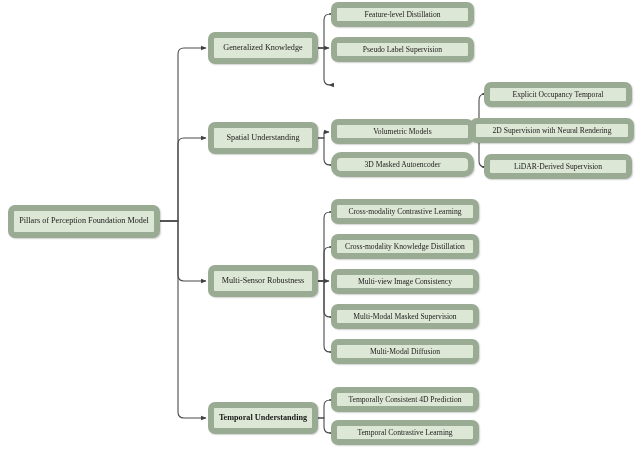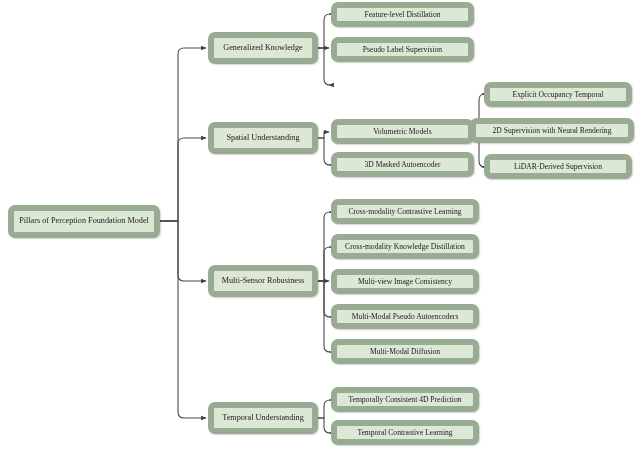--- a/index.html
+++ b/index.html
@@ -87,26 +87,26 @@
 
   <div class="node lvl2" style="left: 208px; top: 32px; width: 110px; height: 32px; background: rgb(221, 231, 213); border-color: rgb(154, 171, 147); color: rgb(27, 27, 27);">Generalized Knowledge</div>
   <div class="node lvl3" style="left: 331px; top: 2px; width: 143px; height: 25px; background: rgb(221, 231, 213); border-color: rgb(154, 171, 147); color: rgb(27, 27, 27);">Feature-level Distillation</div>
   <div class="node lvl3" style="left: 331px; top: 37px; width: 143px; height: 25px; background: rgb(221, 231, 213); border-color: rgb(154, 171, 147); color: rgb(27, 27, 27);">Pseudo Label Supervision</div>
 
   <div class="node lvl2" style="left: 208px; top: 122px; width: 110px; height: 32px; background: rgb(221, 231, 213); border-color: rgb(154, 171, 147); color: rgb(27, 27, 27);">Spatial Understanding</div>
   <div class="node lvl3" style="left: 331px; top: 119px; width: 143px; height: 25px; background: rgb(221, 231, 213); border-color: rgb(154, 171, 147); color: rgb(27, 27, 27);">Volumetric Models</div>
   <div class="node lvl4" style="left: 484px; top: 82px; width: 148px; height: 25px; background: rgb(221, 231, 213); border-color: rgb(154, 171, 147); color: rgb(27, 27, 27);">Explicit Occupancy Temporal</div>
   <div class="node lvl4" style="left: 470px; top: 118px; width: 164px; height: 25px; background: rgb(221, 231, 213); border-color: rgb(154, 171, 147); color: rgb(27, 27, 27);">2D Supervision with Neural Rendering</div>
   <div class="node lvl4" style="left: 484px; top: 154px; width: 148px; height: 25px; background: rgb(221, 231, 213); border-color: rgb(154, 171, 147); color: rgb(27, 27, 27);">LiDAR-Derived Supervision</div>
-  <div class="node lvl3" style="left: 331px; top: 152px; width: 143px; height: 25px; background: rgb(221, 231, 213); border-color: rgb(154, 171, 147); color: rgb(27, 27, 27);">3D Masked Autoencoder</div>
+  <div class="node lvl3" style="left: 331px; top: 152px; width: 143px; height: 25px; background: rgb(221, 231, 213); border-color: rgb(154, 171, 147); color: rgb(27, 27, 27); border-radius: 10px;">3D Masked Autoencoder</div>
 
   <div class="node lvl2" style="left: 208px; top: 265px; width: 110px; height: 32px; background: rgb(221, 231, 213); border-color: rgb(154, 171, 147); color: rgb(27, 27, 27);">Multi-Sensor Robustness</div>
   <div class="node lvl3" style="left: 331px; top: 199px; width: 148px; height: 25px; background: rgb(221, 231, 213); border-color: rgb(154, 171, 147); color: rgb(27, 27, 27);">Cross-modality Contrastive Learning</div>
   <div class="node lvl3" style="left: 331px; top: 234px; width: 148px; height: 25px; background: rgb(221, 231, 213); border-color: rgb(154, 171, 147); color: rgb(27, 27, 27);">Cross-modality Knowledge Distillation</div>
   <div class="node lvl3" style="left: 331px; top: 269px; width: 148px; height: 25px; background: rgb(221, 231, 213); border-color: rgb(154, 171, 147); color: rgb(27, 27, 27);">Multi-view Image Consistency</div>
-  <div class="node lvl3" style="left: 331px; top: 304px; width: 148px; height: 25px; background: rgb(221, 231, 213); border-color: rgb(154, 171, 147); color: rgb(27, 27, 27);">Multi-Modal Pseudo Autoencoders</div>
+  <div class="node lvl3" style="left: 331px; top: 304px; width: 148px; height: 25px; background: rgb(221, 231, 213); border-color: rgb(154, 171, 147); color: rgb(27, 27, 27);">Multi-Modal Masked Supervision</div>
   <div class="node lvl3" style="left: 331px; top: 339px; width: 148px; height: 25px; background: rgb(221, 231, 213); border-color: rgb(154, 171, 147); color: rgb(27, 27, 27);">Multi-Modal Diffusion</div>
 
-  <div class="node lvl2" style="left: 208px; top: 402px; width: 110px; height: 32px; background: rgb(221, 231, 213); border-color: rgb(154, 171, 147); color: rgb(27, 27, 27);">Temporal Understanding</div>
+  <div class="node lvl2" style="left: 208px; top: 402px; width: 110px; height: 32px; background: rgb(221, 231, 213); border-color: rgb(154, 171, 147); color: rgb(27, 27, 27); font-weight: bold;">Temporal Understanding</div>
   <div class="node lvl3" style="left: 331px; top: 387px; width: 148px; height: 25px; background: rgb(221, 231, 213); border-color: rgb(154, 171, 147); color: rgb(27, 27, 27);">Temporally Consistent 4D Prediction</div>
   <div class="node lvl3" style="left: 331px; top: 420px; width: 148px; height: 25px; background: rgb(221, 231, 213); border-color: rgb(154, 171, 147); color: rgb(27, 27, 27);">Temporal Contrastive Learning</div>
 
 </div>
 
 </body></html>

